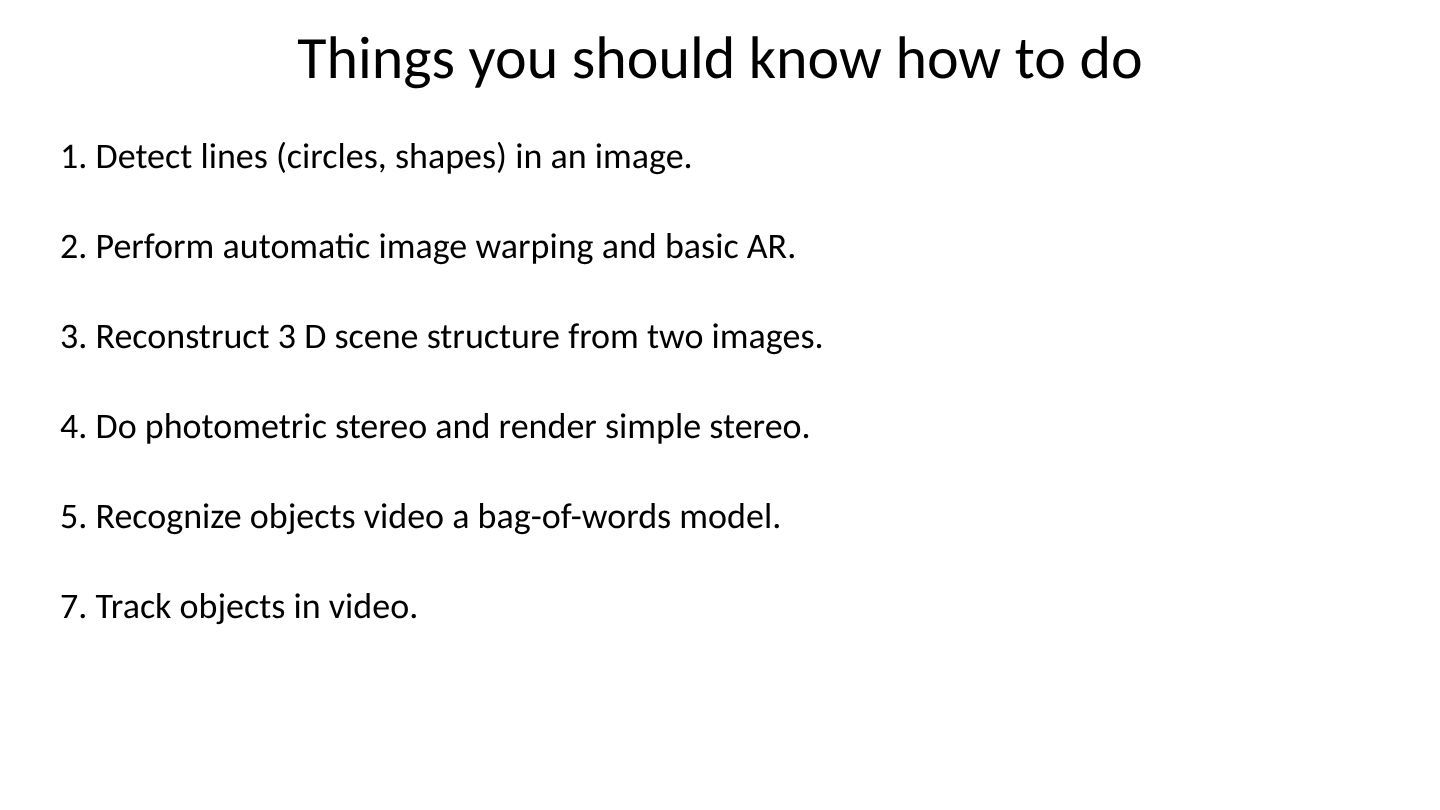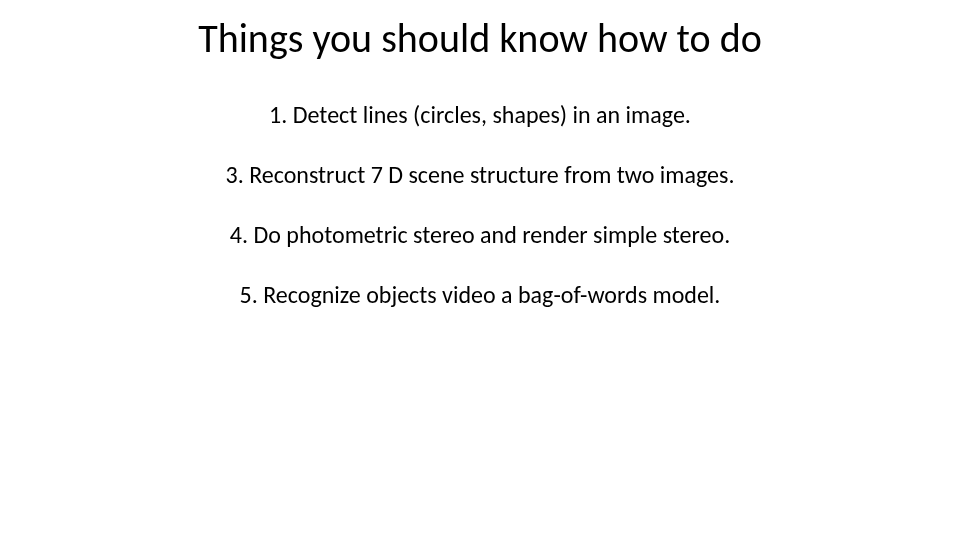--- a/index.html
+++ b/index.html
@@ -24,24 +24,23 @@
     top: 14px;
     left: 0;
     right: 0;
     text-align: center;
     font-size: 40px;
     font-weight: 400;
     letter-spacing: 0px;
   }
   .body {
     position: absolute;
-    top: 100px;
+    top: 90px;
     left: 40px;
     right: 40px;
-    text-align: center;
   }
   .item {
     font-size: 24px;
     line-height: 1.25;
     margin-bottom: 30px;
     font-weight: 400;
   }
   .num {
     display: inline;
   }
@@ -50,25 +49,33 @@
 <body>
 
 <div class="slide">
   <div class="title">Things you should know how to do</div>
   <div class="body">
     <div class="item">
       <span class="num">1.</span>
       <span>Detect lines (circles, shapes) in an image.</span>
     </div>
     <div class="item">
+      <span class="num">2.</span>
+      <span>Perform automatic image warping and basic AR.</span>
+    </div>
+    <div class="item">
       <span class="num">3.</span>
-      <span>Reconstruct 7 D scene structure from two images.</span>
+      <span>Reconstruct 3 D scene structure from two images.</span>
     </div>
     <div class="item">
       <span class="num">4.</span>
       <span>Do photometric stereo and render simple stereo.</span>
     </div>
     <div class="item">
       <span class="num">5.</span>
       <span>Recognize objects video a bag-of-words model.</span>
     </div>
+    <div class="item">
+      <span class="num">7.</span>
+      <span>Track objects in video.</span>
+    </div>
   </div>
 </div>
 
 </body></html>

